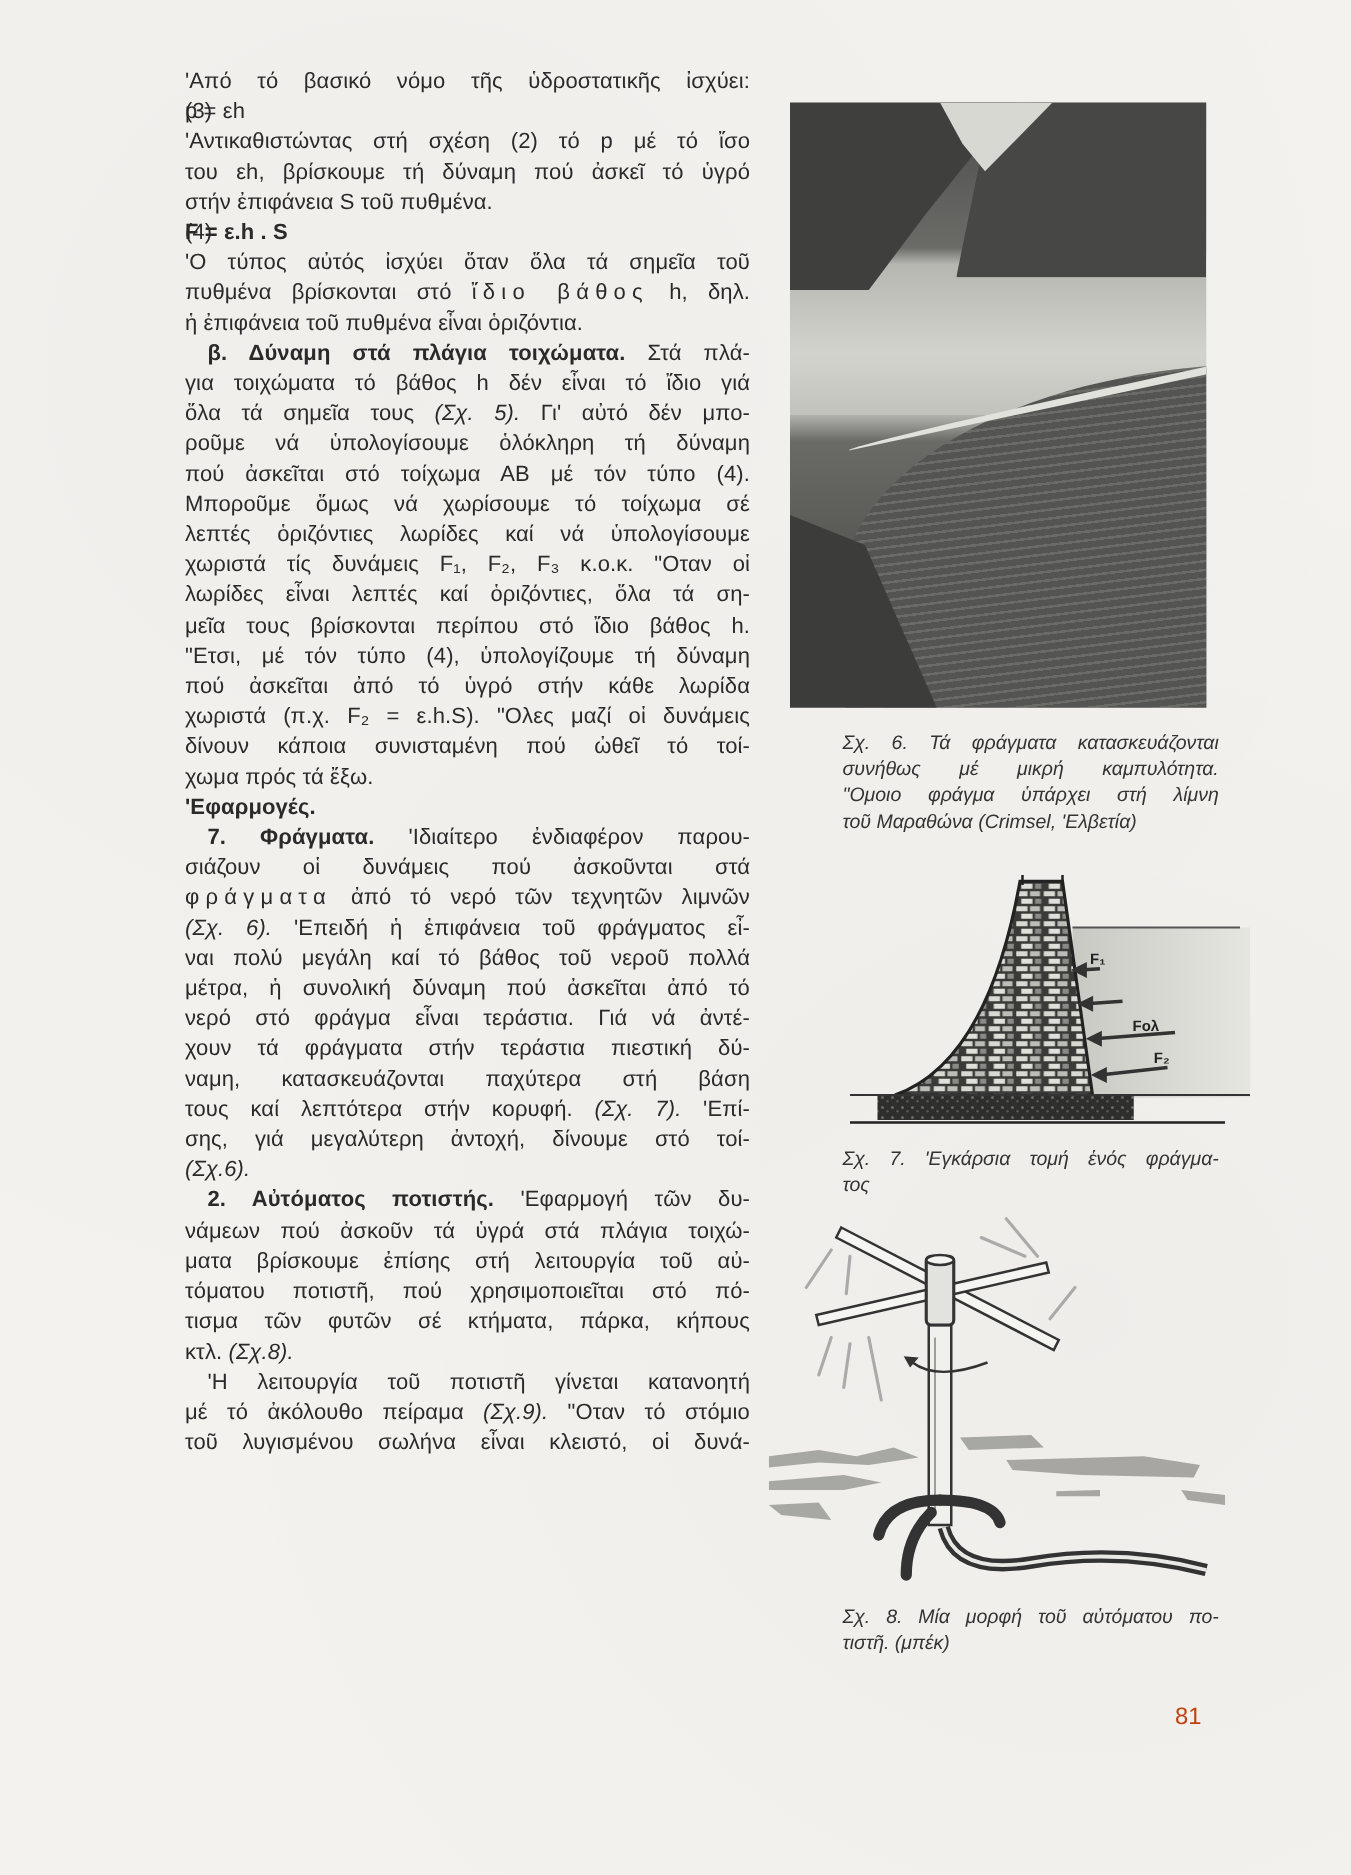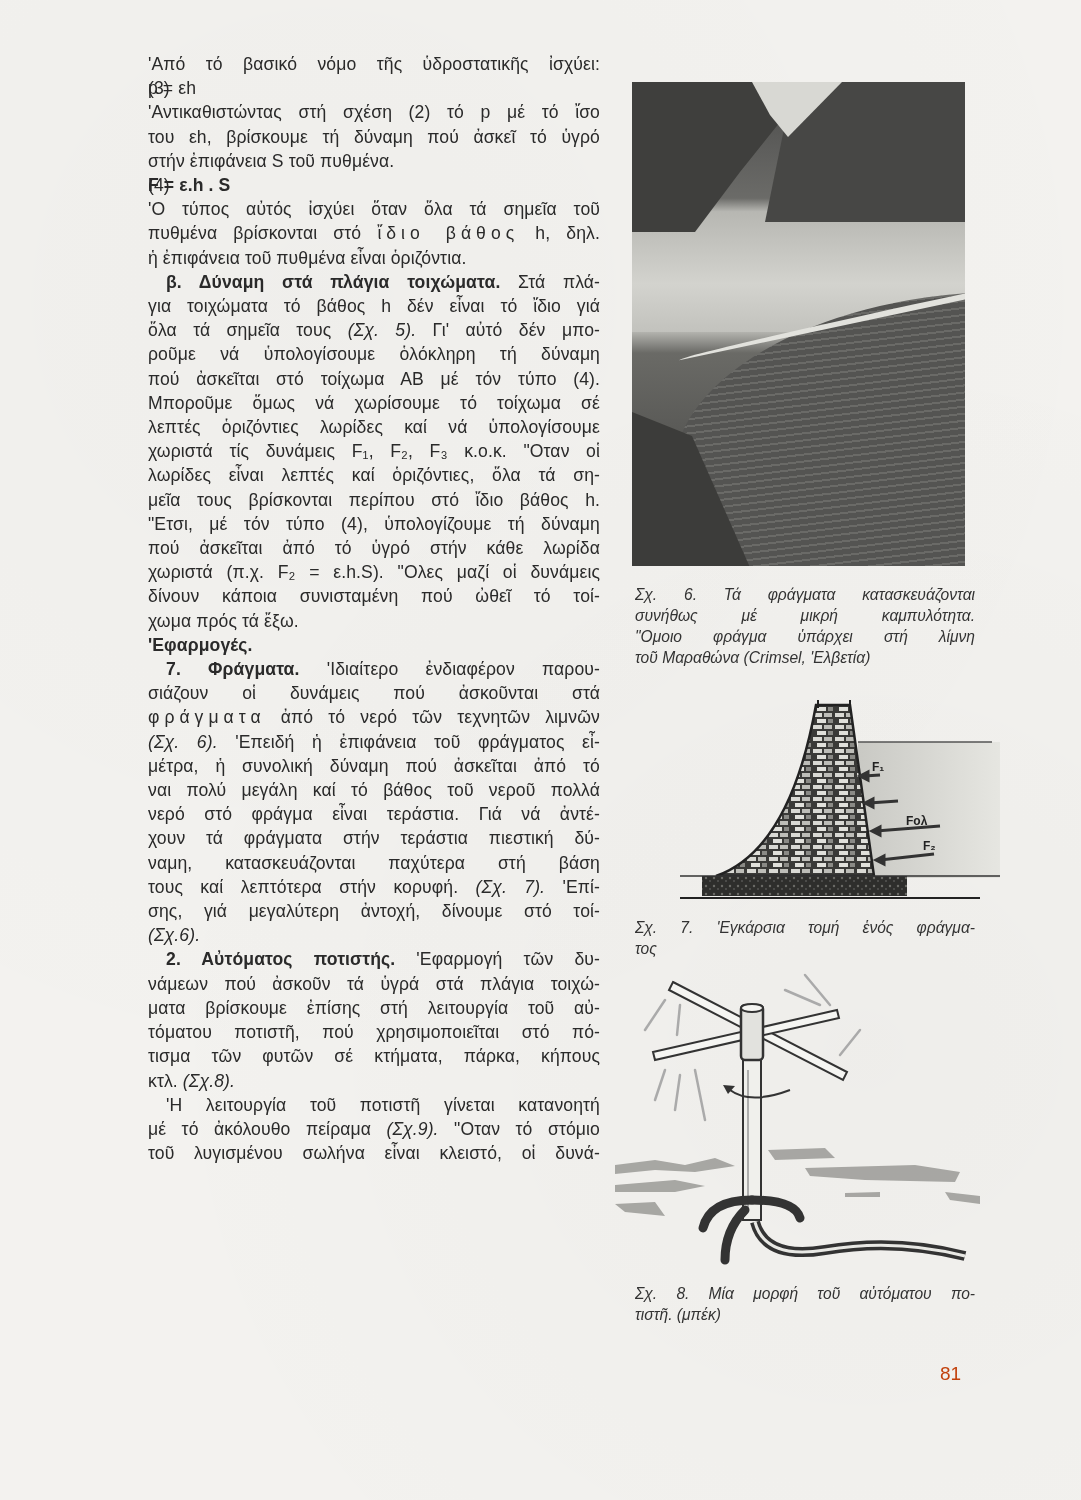--- a/index.html
+++ b/index.html
@@ -73,21 +73,21 @@
     }
     .fig6 .rock {
       position: absolute; left: 0; top: 330px; width: 120px; height: 160px;
       background: #3c3c3a; clip-path: polygon(0 0, 50% 15%, 100% 100%, 0 100%);
     }
 
     .caption {
       position: absolute; font-style: italic; font-size: 15.6px; line-height: 21px;
       color: #333;
     }
-    .caption .line { text-align: justify; text-align-last: justify; }
+    .caption .line { text-align: justify; text-align-last: justify; margin-left: 39px; }
     .caption .line.last { text-align-last: left; }
 
     .fig7 { position: absolute; left: 680px; top: 700px; width: 320px; height: 200px; }
     .fig7 svg { width: 100%; height: 100%; }
 
     .fig8 { position: absolute; left: 615px; top: 960px; width: 375px; height: 320px; }
     .fig8 svg { width: 100%; height: 100%; }
 
     .page-number {
       position: absolute; left: 940px; top: 1363px;
@@ -128,22 +128,22 @@
   <span class="line">"Ετσι, μέ τόν τύπο (4), ὑπολογίζουμε τή δύναμη</span>
   <span class="line">πού ἀσκεῖται ἀπό τό ὑγρό στήν κάθε λωρίδα</span>
   <span class="line">χωριστά (π.χ. F₂ = ε.h.S). "Ολες μαζί οἱ δυνάμεις</span>
   <span class="line">δίνουν κάποια συνισταμένη πού ὠθεῖ τό τοί-</span>
   <span class="line last">χωμα πρός τά ἔξω.</span>
   <span class="line last b">'Εφαρμογές.</span>
   <span class="line indent"><span class="b">7. Φράγματα.</span> <span>'Ιδιαίτερο ἐνδιαφέρον παρου-</span></span>
   <span class="line">σιάζουν οἱ δυνάμεις πού ἀσκοῦνται στά</span>
   <span class="line"><span class="spaced">φράγματα</span> <span>ἀπό τό νερό τῶν τεχνητῶν λιμνῶν</span></span>
   <span class="line"><span class="i">(Σχ. 6).</span> <span>'Επειδή ἡ ἐπιφάνεια τοῦ φράγματος εἶ-</span></span>
+  <span class="line">ναι πολύ μεγάλη καί τό βάθος τοῦ νεροῦ πολλά</span>
   <span class="line">μέτρα, ἡ συνολική δύναμη πού ἀσκεῖται ἀπό τό</span>
-  <span class="line">ναι πολύ μεγάλη καί τό βάθος τοῦ νεροῦ πολλά</span>
   <span class="line">νερό στό φράγμα εἶναι τεράστια. Γιά νά ἀντέ-</span>
   <span class="line">χουν τά φράγματα στήν τεράστια πιεστική δύ-</span>
   <span class="line">ναμη, κατασκευάζονται παχύτερα στή βάση</span>
   <span class="line"><span>τους καί λεπτότερα στήν κορυφή.</span> <span class="i">(Σχ. 7).</span> <span>'Επί-</span></span>
   <span class="line">σης, γιά μεγαλύτερη ἀντοχή, δίνουμε στό τοί-</span>
   <span class="line last i">(Σχ.6).</span>
   <span class="line indent"><span class="b">2. Αὐτόματος ποτιστής.</span> <span>'Εφαρμογή τῶν δυ-</span></span>
   <span class="line">νάμεων πού ἀσκοῦν τά ὑγρά στά πλάγια τοιχώ-</span>
   <span class="line">ματα βρίσκουμε ἐπίσης στή λειτουργία τοῦ αὐ-</span>
   <span class="line">τόματου ποτιστῆ, πού χρησιμοποιεῖται στό πό-</span>

